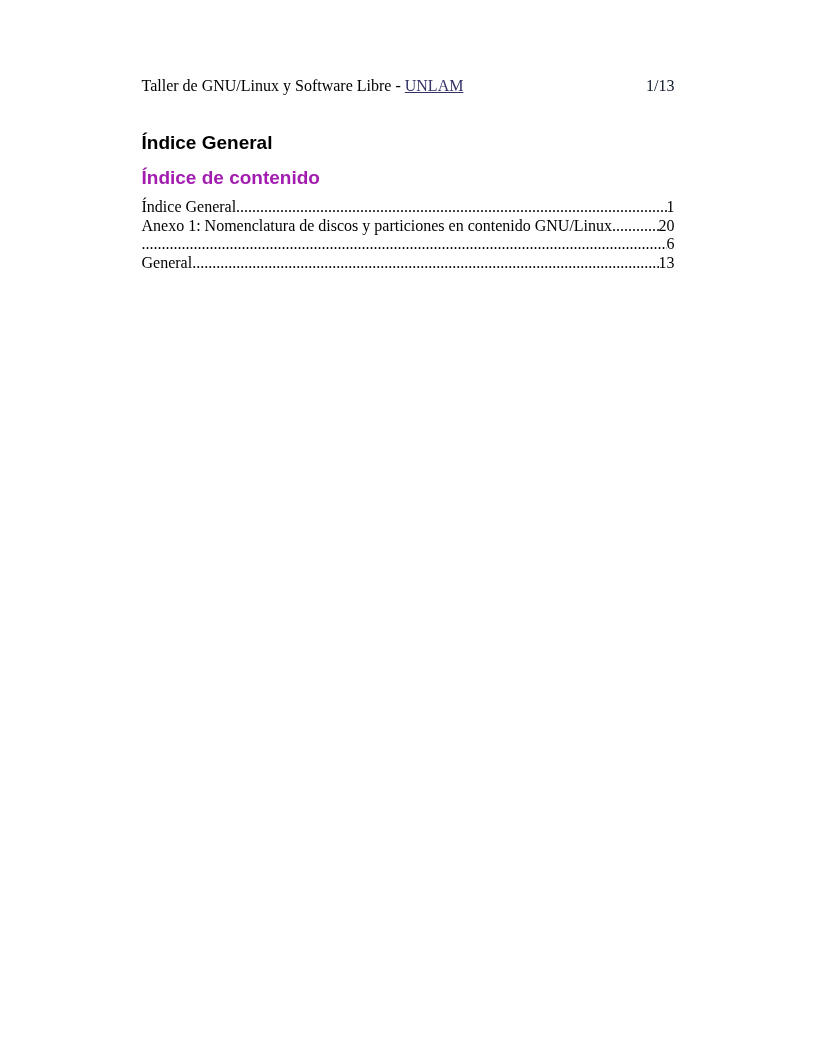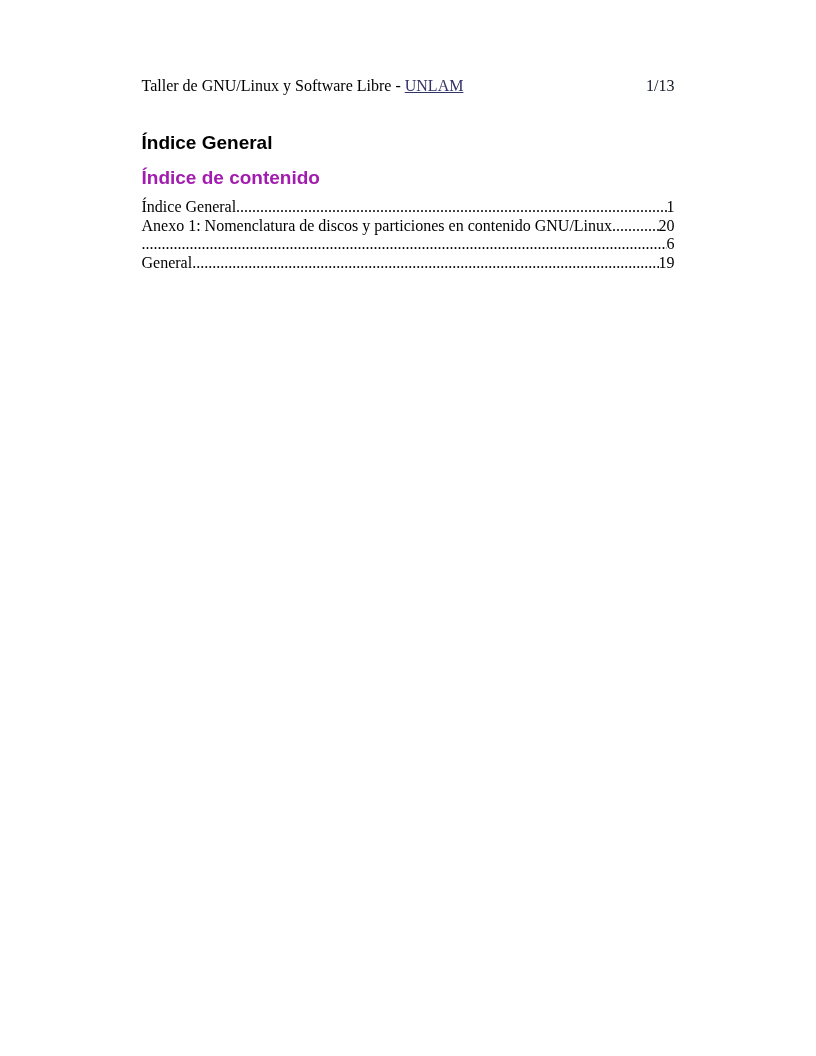--- a/index.html
+++ b/index.html
@@ -105,19 +105,19 @@
 
       <div class="toc-row">
         <span class="toc-leader"></span>
         <span class="toc-page">6</span>
       </div>
 
 
       <div class="toc-row">
         <span class="toc-label">General</span>
         <span class="toc-leader"></span>
-        <span class="toc-page">19</span>
+        <span class="toc-page">13</span>
       </div>
 
     </div>
 
   </div>
 </div>
 
 </body></html>

